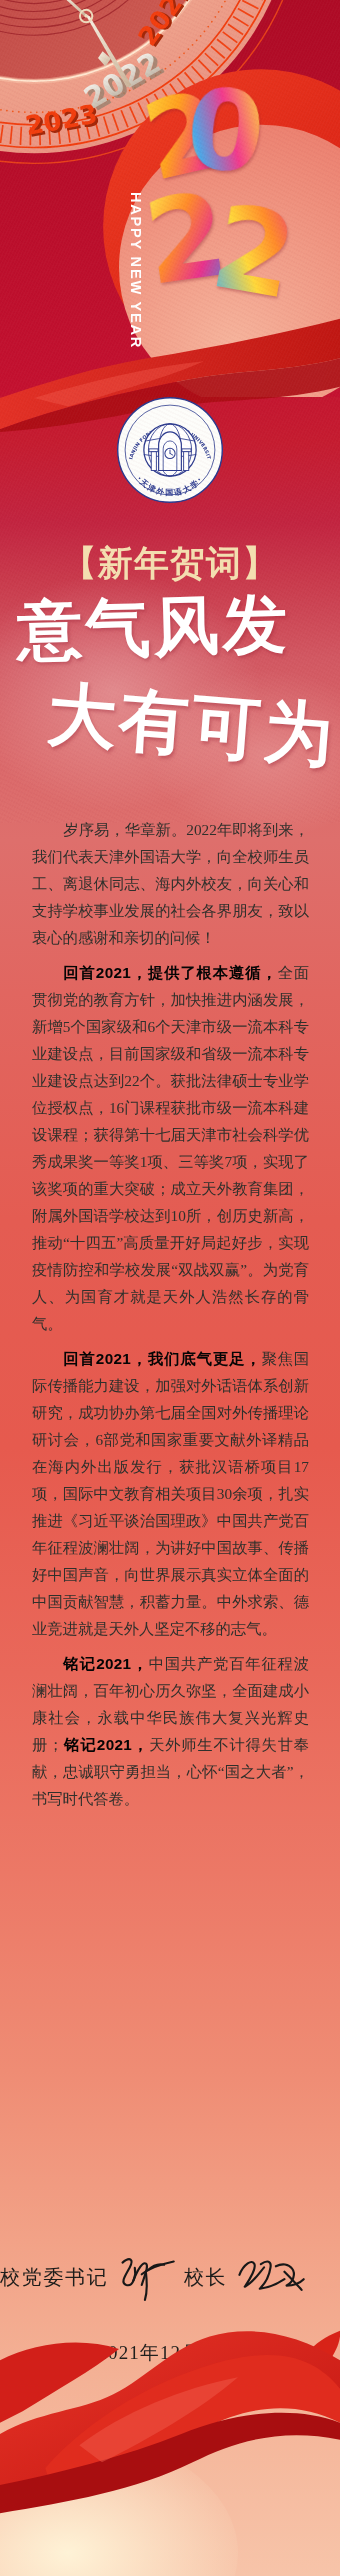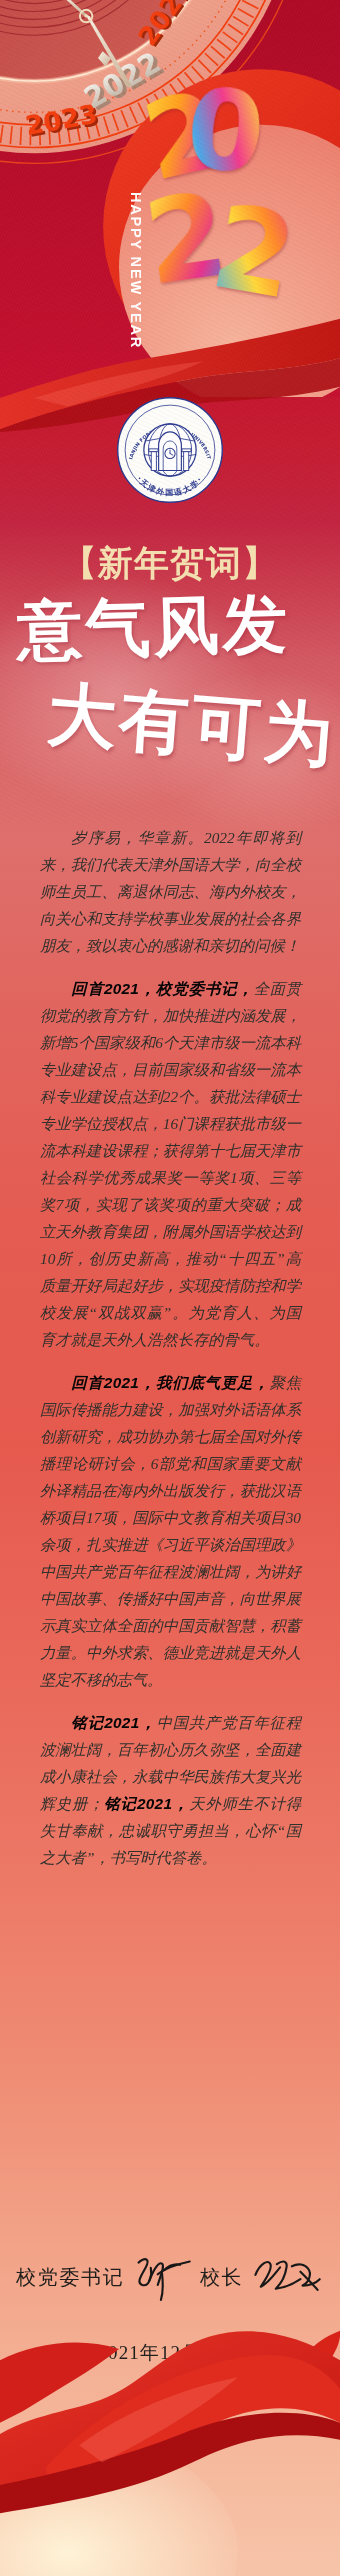--- a/index.html
+++ b/index.html
@@ -36,24 +36,24 @@
     text-shadow:1.7px 2.3px 3.4px rgba(150,30,50,.35);}
   .t2{left:47px;top:680px;width:306px;font-size:69px;font-weight:bold;color:#fff;
     font-family:"DejaVu Serif",serif;letter-spacing:3.4px;transform:rotate(4.5deg);
     text-shadow:1.7px 2.8px 3.4px rgba(150,30,50,.35);}
   .cloud{left:-34px;top:573px;width:295px;height:238px;border-radius:50%;
     background:radial-gradient(closest-side,rgba(255,240,234,.30),rgba(255,240,234,0));}
   .cloud2{left:147px;top:669px;width:238px;height:170px;border-radius:50%;
     background:radial-gradient(closest-side,rgba(255,240,234,.22),rgba(255,240,234,0));}
   .letter{left:24px;top:808px;width:293px;color:#30302c;
     font-family:"Liberation Serif",serif;font-size:15.3px;line-height:27px;text-align:justify;}
-  .para{margin:16px;text-indent:2.05em;font-style:italic;}
+  .para{margin:8px;text-indent:2.05em;}
   .lead{font-family:"Liberation Sans",sans-serif;font-weight:bold;color:#050505;letter-spacing:0.3px;}
   .sigrow{left:0;top:2240px;width:340px;height:74px;display:flex;align-items:center;
-    justify-content:center;gap:5.7px;}
+    gap:5.7px;}
   .siglabel{font-size:20px;color:#1d1d1b;font-family:"Liberation Serif",serif;letter-spacing:1.7px;}
   .date{left:0;top:2307px;width:340px;text-align:center;font-size:19px;color:#1f1f1d;
     font-family:"Liberation Serif",serif;letter-spacing:1.1px;margin-top:33px;}
   svg text{font-family:"DejaVu Sans",sans-serif;}
 </style>
 </head>
 <body>
 
 <div class="poster">
 
@@ -184,21 +184,21 @@
   <div class="tex"></div>
   <div class="abs cloud"></div>
   <div class="abs cloud2"></div>
 
   <div class="abs tag">【新年贺词】</div>
   <div class="abs t1">意气风发</div>
   <div class="abs t2">大有可为</div>
 
   <div class="abs letter">
       <p class="para"><span>岁序易，华章新。2022年即将到来，我们代表天津外国语大学，向全校师生员工、离退休同志、海内外校友，向关心和支持学校事业发展的社会各界朋友，致以衷心的感谢和亲切的问候！</span></p>
-      <p class="para"><span class="lead">回首2021，校党委书记，</span><span>全面贯彻党的教育方针，加快推进内涵发展，新增5个国家级和6个天津市级一流本科专业建设点，目前国家级和省级一流本科专业建设点达到22个。获批法律硕士专业学位授权点，16门课程获批市级一流本科建设课程；获得第十七届天津市社会科学优秀成果奖一等奖1项、三等奖7项，实现了该奖项的重大突破；成立天外教育集团，附属外国语学校达到10所，创历史新高，推动“十四五”高质量开好局起好步，实现疫情防控和学校发展“双战双赢”。为党育人、为国育才就是天外人浩然长存的骨气。</span></p>
+      <p class="para"><span class="lead">回首2021，提供了根本遵循，</span><span>全面贯彻党的教育方针，加快推进内涵发展，新增5个国家级和6个天津市级一流本科专业建设点，目前国家级和省级一流本科专业建设点达到22个。获批法律硕士专业学位授权点，16门课程获批市级一流本科建设课程；获得第十七届天津市社会科学优秀成果奖一等奖1项、三等奖7项，实现了该奖项的重大突破；成立天外教育集团，附属外国语学校达到10所，创历史新高，推动“十四五”高质量开好局起好步，实现疫情防控和学校发展“双战双赢”。为党育人、为国育才就是天外人浩然长存的骨气。</span></p>
       <p class="para"><span class="lead">回首2021，我们底气更足，</span><span>聚焦国际传播能力建设，加强对外话语体系创新研究，成功协办第七届全国对外传播理论研讨会，6部党和国家重要文献外译精品在海内外出版发行，获批汉语桥项目17项，国际中文教育相关项目30余项，扎实推进《习近平谈治国理政》中国共产党百年征程波澜壮阔，为讲好中国故事、传播好中国声音，向世界展示真实立体全面的中国贡献智慧，积蓄力量。中外求索、德业竞进就是天外人坚定不移的志气。</span></p>
       <p class="para"><span class="lead">铭记2021，</span><span>中国共产党百年征程波澜壮阔，百年初心历久弥坚，全面建成小康社会，永载中华民族伟大复兴光辉史册；</span><span class="lead">铭记2021，</span><span>天外师生不计得失甘奉献，忠诚职守勇担当，心怀“国之大者”，书写时代答卷。</span></p>
     </div>
 
   <div class="abs sigrow">
     <span class="siglabel">校党委书记</span>
     <svg width="64" height="59" viewBox="0 0 120 100">
       <g fill="none" stroke="#181818" stroke-width="4" stroke-linecap="round" stroke-linejoin="round">
         <path d="M16,22 C30,10 38,16 29,32 C20,48 12,60 23,64 C36,68 42,46 39,32"></path>
         <path d="M36,56 C46,32 54,20 60,24 C66,28 56,50 52,64"></path>

